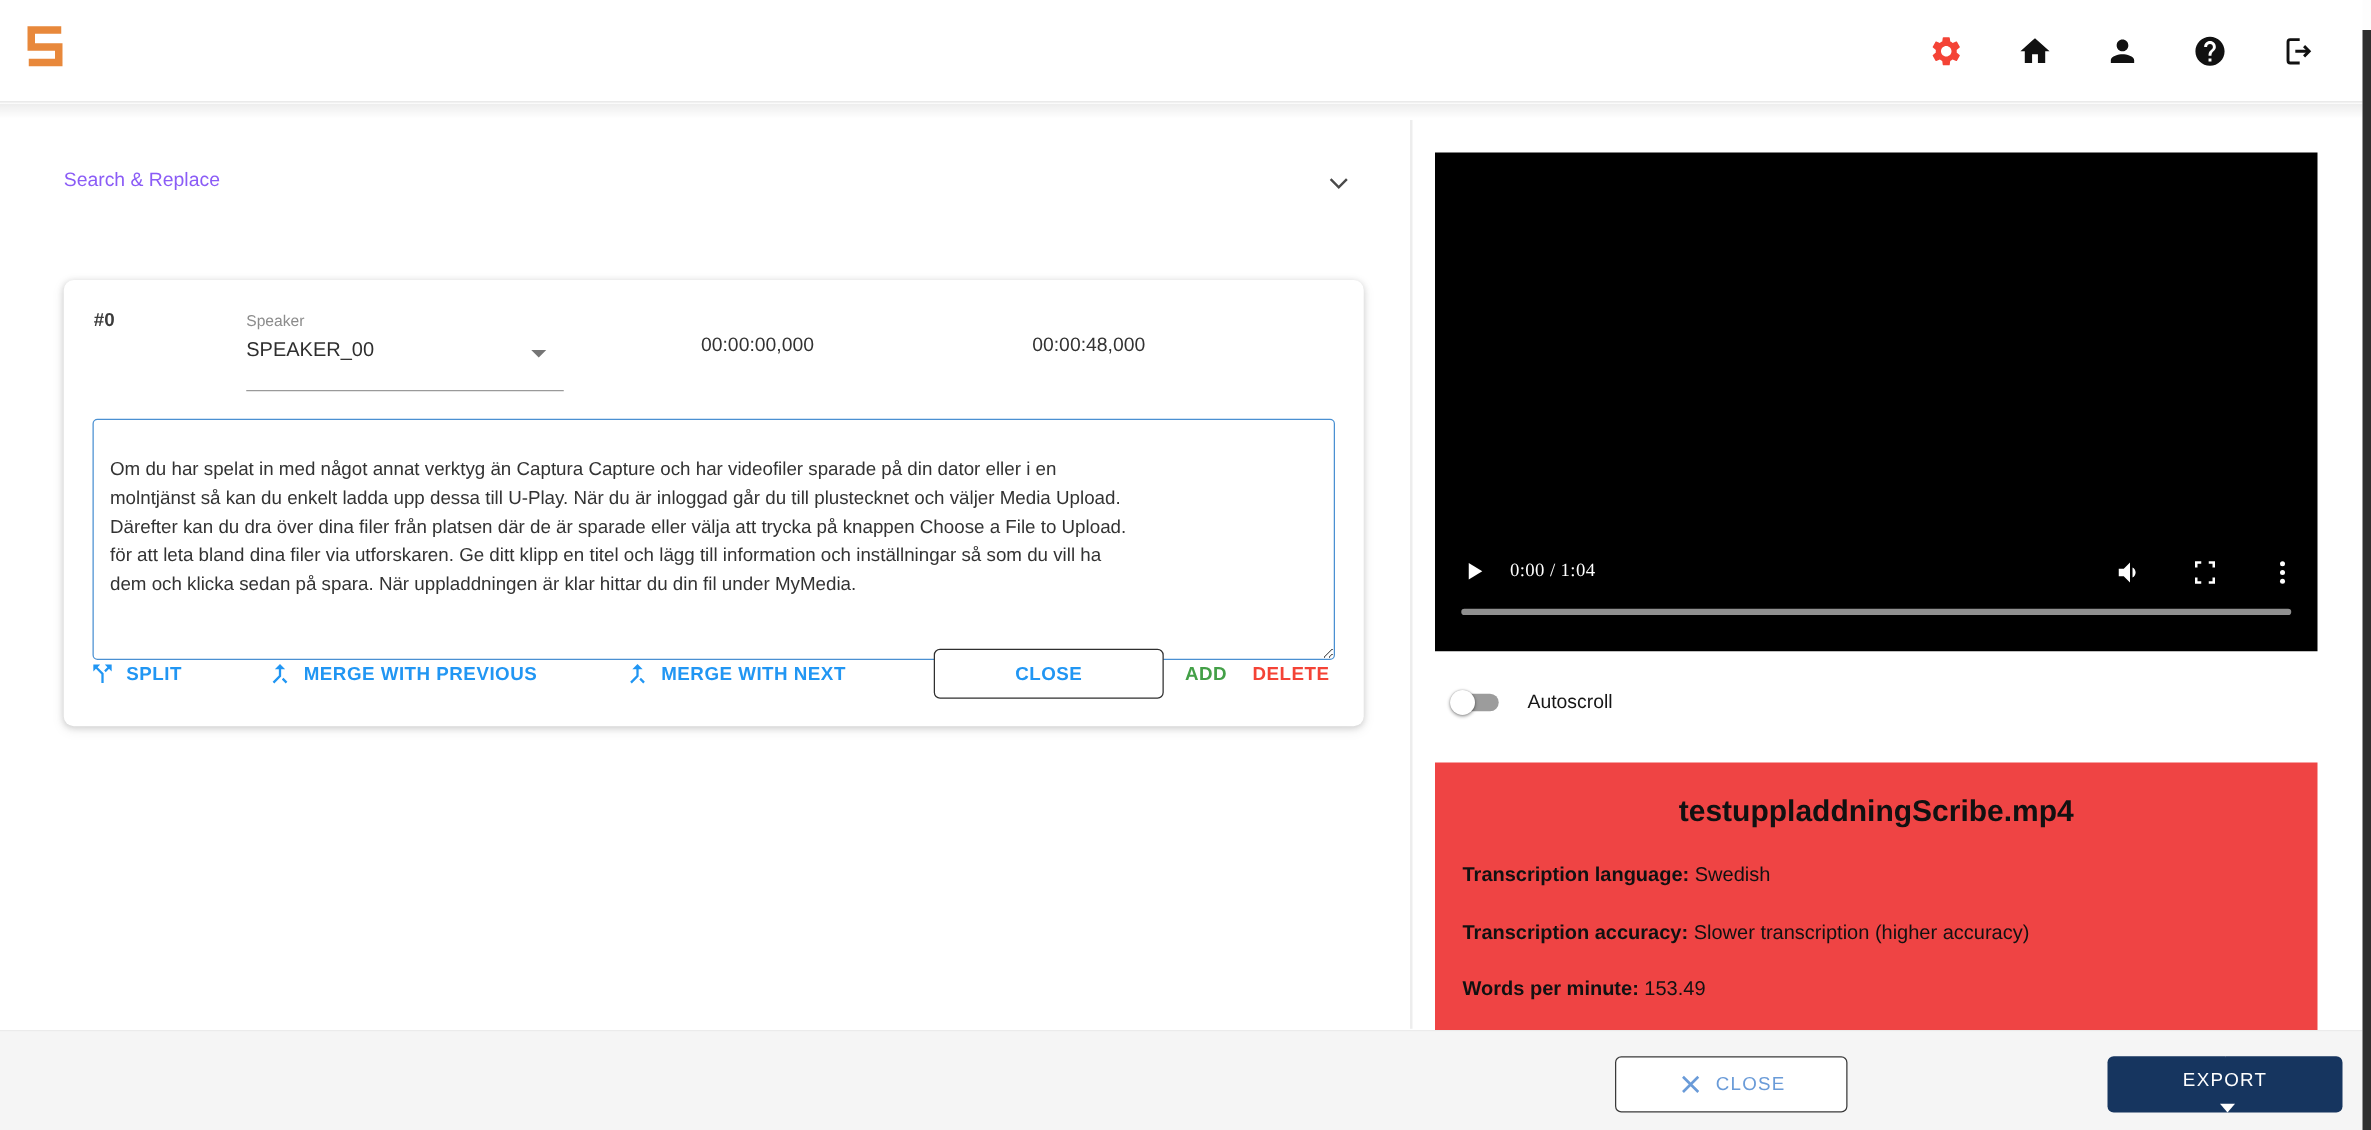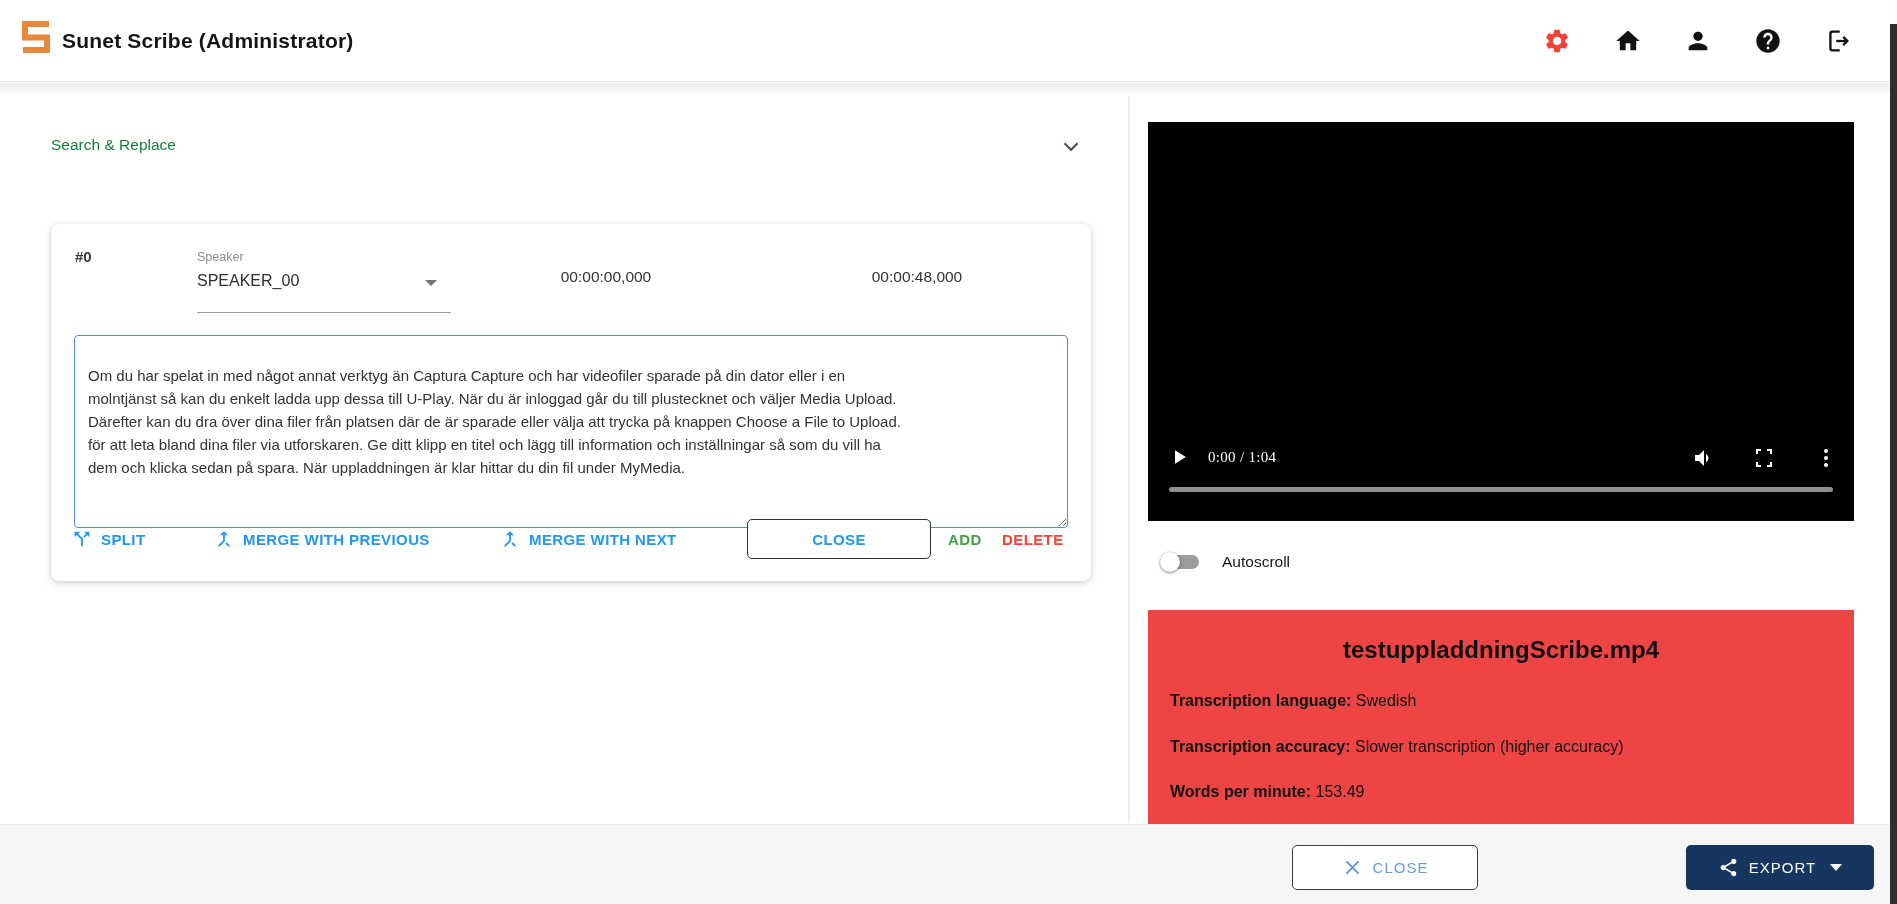--- a/index.html
+++ b/index.html
@@ -13,37 +13,37 @@
   .header-shadow { position:absolute; left:0; top:83px; width:1897px; height:12px;
             background:linear-gradient(rgba(0,0,0,0.07), rgba(0,0,0,0)); z-index:4; }
   .logo { position:absolute; left:16px; top:17px; width:40px; height:40px; }
   .app-title { position:absolute; left:62px; top:0; height:82px; line-height:82px;
             font-size:21px; font-weight:700; color:#151515; letter-spacing:0.2px; }
   .hicon { position:absolute; top:27px; width:28px; height:28px; cursor:pointer; }
   .hicon svg { width:28px; height:28px; }
 
   
   .sr-row { position:absolute; left:0; top:130px; width:1110px; height:36px; cursor:pointer; }
-  .sr-label { position:absolute; left:51px; top:6px; font-size:15.5px; color:#15803d; }
+  .sr-label { position:absolute; left:51px; top:6px; font-size:15.5px; color:#8b5cf6; }
   .sr-chevron { position:absolute; left:1058px; top:3px; width:26px; height:26px; }
   .pane-divider { position:absolute; left:1128px; top:96px; width:2px; height:727px; background:#ededed; }
 
   
   .card { position:absolute; left:51px; top:224px; width:1040px; height:357px; background:#fff;
           border-radius:8px; box-shadow:0 1px 5px rgba(0,0,0,0.15), 0 3px 10px rgba(0,0,0,0.08); }
   .seg-index { position:absolute; left:24px; top:24px; font-size:15px; color:#3c3c3c; font-weight:700; }
   .speaker { position:absolute; left:146px; top:26px; width:254px; height:64px; cursor:pointer; }
   .speaker-label { font-size:12.5px; color:#8c8c8c; }
   .speaker-value { margin-top:8px; font-size:16px; color:#2e2e2e; }
   .speaker-underline { position:absolute; left:0; top:62px; width:254px; height:1px; background:#9a9a9a; }
   .speaker-arrow { position:absolute; left:228px; top:30px; width:0; height:0;
           border-left:6px solid transparent; border-right:6px solid transparent; border-top:6px solid #757575; }
   .ts { position:absolute; top:44px; width:160px; text-align:center; font-size:15.5px; color:#333; }
   .ts-start { left:475px; }
-  .ts-end   { left:786px; }
+  .ts-end   { left:740px; }
   .seg-text { position:absolute; left:23px; top:111px; width:994px; height:193px;
           border:1.5px solid #4a90d2; border-radius:4px; padding:28px 13px;
           font-family:"Liberation Sans", sans-serif; font-size:15px; line-height:23px; color:#333;
           resize:vertical; outline:none; background:#fff; overflow:hidden; }
   .actions { position:absolute; left:0; top:295px; width:1040px; height:40px; }
   .act-btn { position:absolute; top:0; height:40px; display:flex; align-items:center; gap:8px;
           font-size:15px; font-weight:700; letter-spacing:0.4px; cursor:pointer; background:none; border:none;
           font-family:"Liberation Sans", sans-serif; }
   .act-btn svg { width:22px; height:22px; }
   .blue { color:#2196f3; }
@@ -82,40 +82,39 @@
 
   
   .footer { position:absolute; left:0; top:824px; width:1897px; height:80px; background:#f5f5f5;
           border-top:1px solid rgba(0,0,0,0.04); z-index:6; }
   .f-btn { position:absolute; top:20px; height:45px; display:flex; align-items:center; justify-content:center;
           gap:10px; font-size:15px; font-weight:500; letter-spacing:1px; border-radius:5px; cursor:pointer;
           border:none; font-family:"Liberation Sans", sans-serif; }
   .f-btn svg { width:21px; height:21px; }
   .f-close { left:1292px; width:186px; background:#fff; border:1.5px solid #3a3a3a; color:#6a9bd8; }
   .f-save { left:1490px; width:184px; background:#16355f; color:#fff; }
-  .f-export { left:1686px; width:188px; background:#16355f; color:#fff; }
+  .f-export { left:1686px; width:188px; background:#16355f; color:#fff;flex-direction:column; }
   .caret { width:0; height:0; border-left:6px solid transparent; border-right:6px solid transparent;
           border-top:7px solid #fff; margin-left:4px; }
 
   
   .scrollbar { position:absolute; left:1890px; top:0; width:7px; height:904px; background:#fdfdfd; z-index:10; }
   .scroll-thumb { position:absolute; left:0; top:24px; width:7px; height:880px; background:#2f2f2f; cursor:pointer; }
 </style>
 </head>
 <body>
 
 <div class="app">
 
   <div class="header">
     <span class="logo">
       <svg viewBox="0 0 40 40">
           <path d="M33 7 H9 V20.5 H31 V33 H7" fill="none" stroke="#e8883b" stroke-width="6"></path>
         </svg>
     </span>
-    <div class="app-title">Sunet Scribe (Administrator)</div>
 
     <span class="hicon" style="left:1543px">
       <svg viewBox="0 0 24 24" fill="#f44336">
           <path d="M19.14 12.94c.04-.3.06-.61.06-.94 0-.32-.02-.64-.07-.94l2.03-1.58c.18-.14.23-.41.12-.61l-1.92-3.32c-.12-.22-.37-.29-.59-.22l-2.39.96c-.5-.38-1.03-.7-1.62-.94l-.36-2.54c-.04-.24-.24-.41-.48-.41h-3.84c-.24 0-.43.17-.47.41l-.36 2.54c-.59.24-1.13.57-1.62.94l-2.39-.96c-.22-.08-.47 0-.59.22L2.74 8.87c-.12.21-.08.47.12.61l2.03 1.58c-.05.3-.09.63-.09.94s.02.64.07.94l-2.03 1.58c-.18.14-.23.41-.12.61l1.92 3.32c.12.22.37.29.59.22l2.39-.96c.5.38 1.03.7 1.62.94l.36 2.54c.05.24.24.41.48.41h3.84c.24 0 .44-.17.47-.41l.36-2.54c.59-.24 1.13-.56 1.62-.94l2.39.96c.22.08.47 0 .59-.22l1.92-3.32c.12-.22.07-.47-.12-.61l-2.01-1.58zM12 15.6c-1.98 0-3.6-1.62-3.6-3.6s1.62-3.6 3.6-3.6 3.6 1.62 3.6 3.6-1.62 3.6-3.6 3.6z"></path>
         </svg>
     </span>
     <span class="hicon" style="left:1614px">
       <svg viewBox="0 0 24 24" fill="#111">
           <path d="M10 20v-6h4v6h5v-8h3L12 3 2 12h3v8z"></path>
         </svg>

